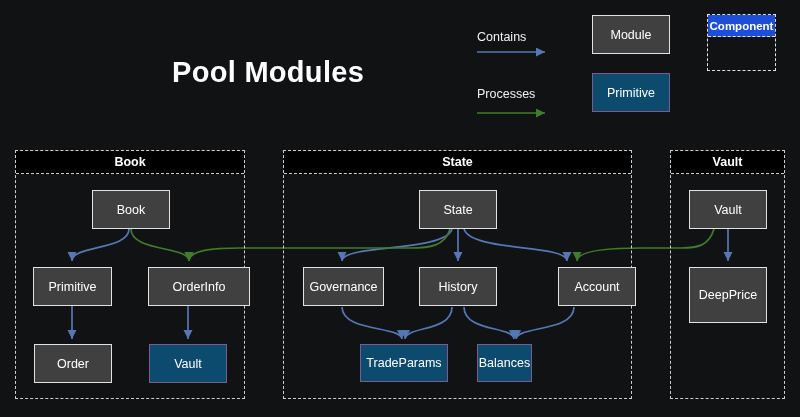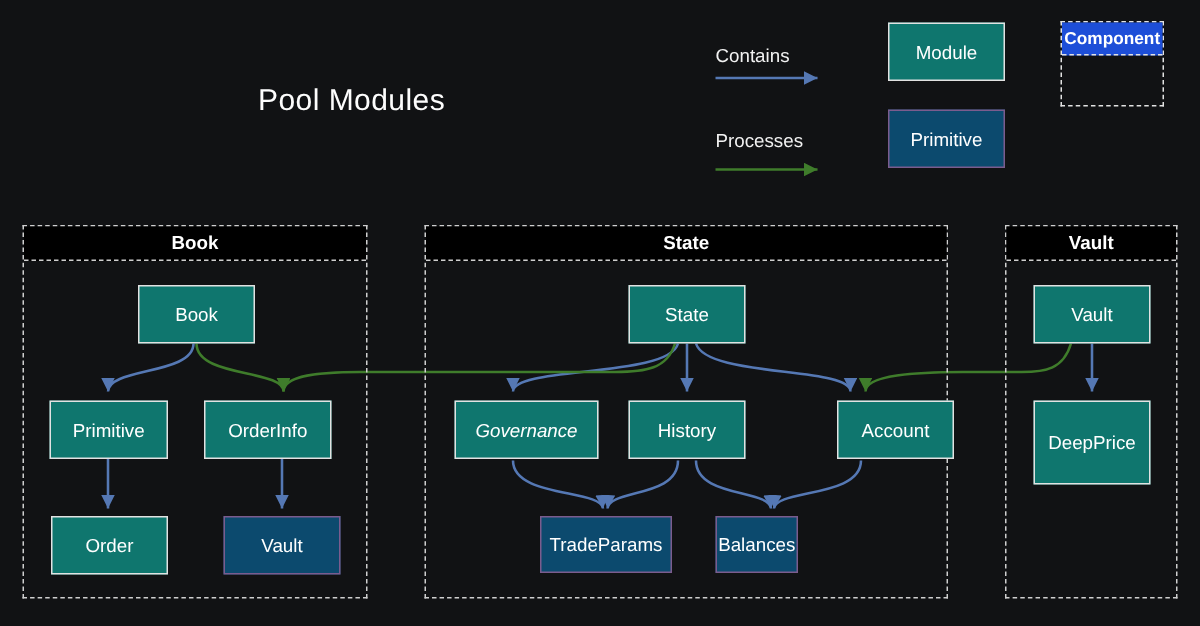--- a/index.html
+++ b/index.html
@@ -3,28 +3,28 @@
 <meta charset="utf-8">
 <style>
   html,body{margin:0;padding:0;background:#111214;}
   #stage{
     position:relative;width:800px;height:417px;overflow:hidden;
     background:#111214;color:#fff;
     font-family:"Liberation Sans","DejaVu Sans",sans-serif;
   }
   .page-title{
     position:absolute;left:172px;top:56px;margin:0;
-    font-size:20px;font-weight:normal;color:#fdfdfd;letter-spacing:.3px;
+    font-size:29px;font-weight:bold;color:#fdfdfd;letter-spacing:.3px;
   }
   .lgd-label{
     position:absolute;font-size:12.5px;color:#f2f2f2;text-align:left;width:76px;
   }
   .node{
     position:absolute;box-sizing:border-box;
-    background:#0f766e;border:1.5px solid #e2e2e2;color:#fff;
+    background:#404040;border:1.5px solid #e2e2e2;color:#fff;
     display:flex;align-items:center;justify-content:center;
     font-size:12.5px;white-space:nowrap;
   }
   .node.primitive{background:#0c4a6e;border-color:#7b5c8e;}
   .grp{
     position:absolute;box-sizing:border-box;
     border:1.6px dashed #cfcfcf;background:transparent;
   }
   .grp-title{
     box-sizing:border-box;height:23px;background:#000;
@@ -97,26 +97,26 @@
   </div>
   <div class="grp" style="left:283px;top:150px;width:349px;height:249px;">
     <div class="grp-title">State</div>
   </div>
   <div class="grp" style="left:670px;top:150px;width:115px;height:249px;">
     <div class="grp-title">Vault</div>
   </div>
 
   <div class="node" style="left:92px;top:190px;width:78px;height:39px;">Book</div>
   <div class="node" style="left:33px;top:267px;width:79px;height:39px;">Primitive</div>
-  <div class="node" style="left:136px;top:267px;width:85px;height:39px;">OrderInfo</div>
+  <div class="node" style="left:148px;top:267px;width:102px;height:39px;">OrderInfo</div>
   <div class="node" style="left:34px;top:344px;width:78px;height:39px;">Order</div>
   <div class="node primitive" style="left:149px;top:344px;width:78px;height:39px;">Vault</div>
 
   <div class="node" style="left:419px;top:190px;width:78px;height:39px;">State</div>
-  <div class="node" style="left:303px;top:267px;width:96px;height:39px;font-style:italic;">Governance</div>
+  <div class="node" style="left:303px;top:267px;width:81px;height:39px;">Governance</div>
   <div class="node" style="left:419px;top:267px;width:78px;height:39px;">History</div>
   <div class="node" style="left:535px;top:267px;width:78px;height:39px;margin-left:23px;">Account</div>
   <div class="node primitive" style="left:360px;top:344px;width:88px;height:38px;">TradeParams</div>
   <div class="node primitive" style="left:477px;top:344px;width:55px;height:38px;">Balances</div>
 
   <div class="node" style="left:689px;top:190px;width:78px;height:39px;">Vault</div>
   <div class="node" style="left:689px;top:267px;width:78px;height:56px;">DeepPrice</div>
 
 </div>
 

